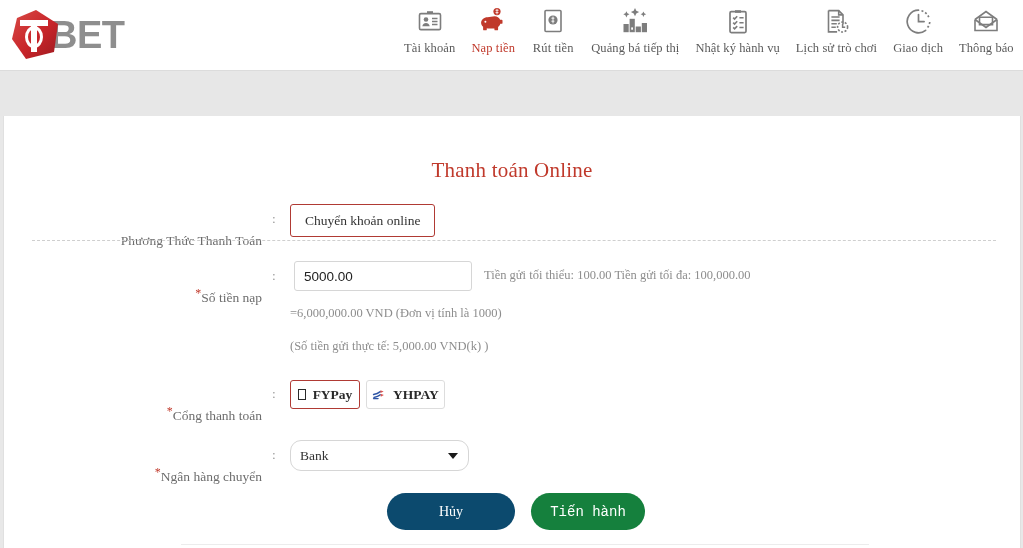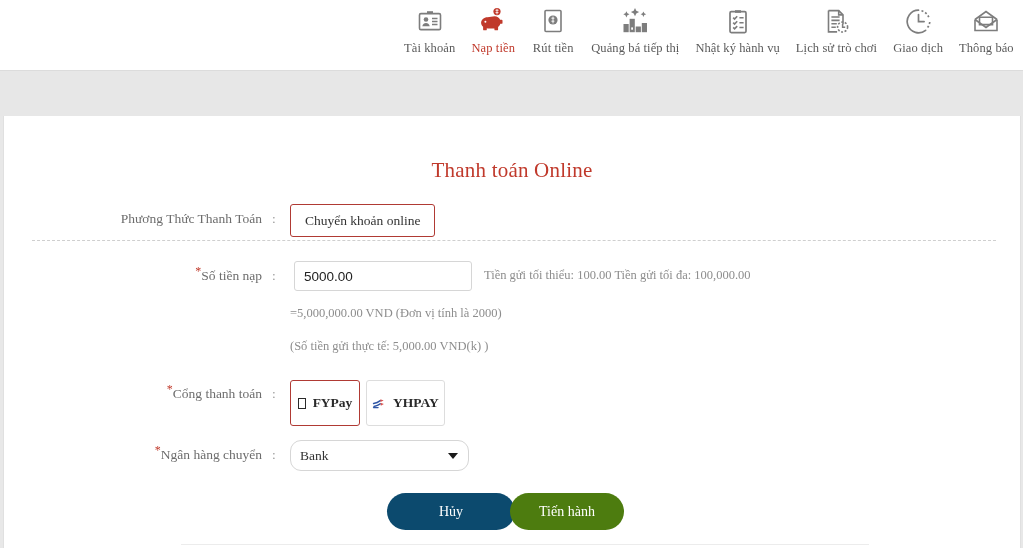--- a/index.html
+++ b/index.html
@@ -124,20 +124,21 @@
   }
 
   
   .form-row { position: absolute; left: 0; width: 1016px; }
   .row-label {
     position: absolute;
     text-align: right;
     font-size: 13.5px;
     color: #6d6d6d;
     white-space: nowrap;
+    margin-top: 22px;
   }
   .req-star {
     color: #c0392b;
     font-size: 12px;
     vertical-align: super;
     line-height: 0;
   }
   .row-colon {
     position: absolute;
     left: 268px;
@@ -197,21 +198,21 @@
     position: absolute;
     left: 286px;
     font-size: 12.5px;
     color: #8d8d8d;
     white-space: nowrap;
   }
 
   
   .gw-btn {
     position: absolute;
-    height: 46px;
+    height: 29px;
     box-sizing: border-box;
     display: flex;
     align-items: center;
     justify-content: center;
     gap: 6px;
     border-radius: 3px;
     background: #ffffff;
     font-family: "Liberation Serif", serif;
     font-size: 13.5px;
     font-weight: bold;
@@ -275,34 +276,51 @@
     border-radius: 19px;
     font-family: "Liberation Serif", serif;
     font-size: 14px;
     color: #ffffff;
     cursor: pointer;
     display: flex;
     align-items: center;
     justify-content: center;
   }
   #btn-cancel { left: 383px; width: 128px; background: #0c4a6e; }
-  #btn-submit { left: 506px; width: 114px; background: #4d7c0f; }
+  #btn-submit { left: 527px; width: 114px; background: #15803d; font-family: Liberation Mono, monospace; }
 
   #bottom-rule {
     position: absolute;
     left: 177px; top: 428px;
     width: 688px;
     border-top: 1px solid #ececec;
   }
 </style>
 </head>
 <body>
 
 <div id="header">
 
+  <div id="logo">
+    <div class="logo-mark">
+      <svg width="56" height="56" viewBox="0 0 56 56" aria-hidden="true">
+        <defs>
+          <linearGradient id="lg" x1="0" y1="0" x2="1" y2="1">
+            <stop offset="0%" stop-color="#d84a46"></stop>
+            <stop offset="55%" stop-color="#c8252a"></stop>
+            <stop offset="100%" stop-color="#9e1a20"></stop>
+          </linearGradient>
+        </defs>
+        <path d="M28 3 L50 17 L46 45 L18 52 L4 32 L9 11 Z" fill="url(#lg)"></path>
+        <path d="M12 13 L40 13 L40 19 L29 19 L29 45 L23 45 L23 19 L12 19 Z" fill="#ffffff"></path>
+        <ellipse cx="26" cy="30" rx="7.5" ry="9.5" fill="none" stroke="#ffffff" stroke-width="3"></ellipse>
+      </svg>
+    </div>
+    <div class="logo-text">BET</div>
+  </div>
 
   <div id="nav">
 
     <div class="nav-item">
       <span class="nav-icon">
         <svg width="26" height="26" viewBox="0 0 26 26" fill="none" stroke="currentColor" stroke-width="1.6">
           <path d="M10 3.2h6v2.3h-6z" fill="currentColor" stroke="none"></path>
           <rect x="2.5" y="5.6" width="21" height="16" rx="1.4"></rect>
           <circle cx="9" cy="11.5" r="2.3" fill="currentColor" stroke="none"></circle>
           <path d="M5.3 18.2c.5-2.3 2-3.3 3.7-3.3s3.2 1 3.7 3.3z" fill="currentColor" stroke="none"></path>
@@ -420,21 +438,21 @@
     </div>
   </div>
 
   <div id="dashed-sep"></div>
 
   <div class="form-row" style="top:145px;">
     <span class="row-label" style="left:0; top:7px; width:258px;"><span class="req-star">*</span><span>Số tiền nạp</span></span>
     <span class="row-colon" style="top:7px;">:</span>
     <input id="amount-input" type="text" value="5000.00" style="">
     <span id="amount-hint">Tiền gửi tối thiểu: 100.00 Tiền gửi tối đa: 100,000.00</span>
-    <span class="conv-line" style="top:45px;">=5,000,000.00 VND (Đơn vị tính là 2000)</span>
+    <span class="conv-line" style="top:45px;">=6,000,000.00 VND (Đơn vị tính là 1000)</span>
     <span class="conv-line" style="top:78px;">(Số tiền gửi thực tế: 5,000.00 VND(k) )</span>
   </div>
 
   <div class="form-row" style="top:264px;">
     <span class="row-label" style="left:0; top:6px; width:258px;"><span class="req-star">*</span><span>Cổng thanh toán</span></span>
     <span class="row-colon" style="top:6px;">:</span>
 
     <div class="gw-btn" id="gw-fypay">
       <span class="tofu"></span>
       <span>FYPay</span>

